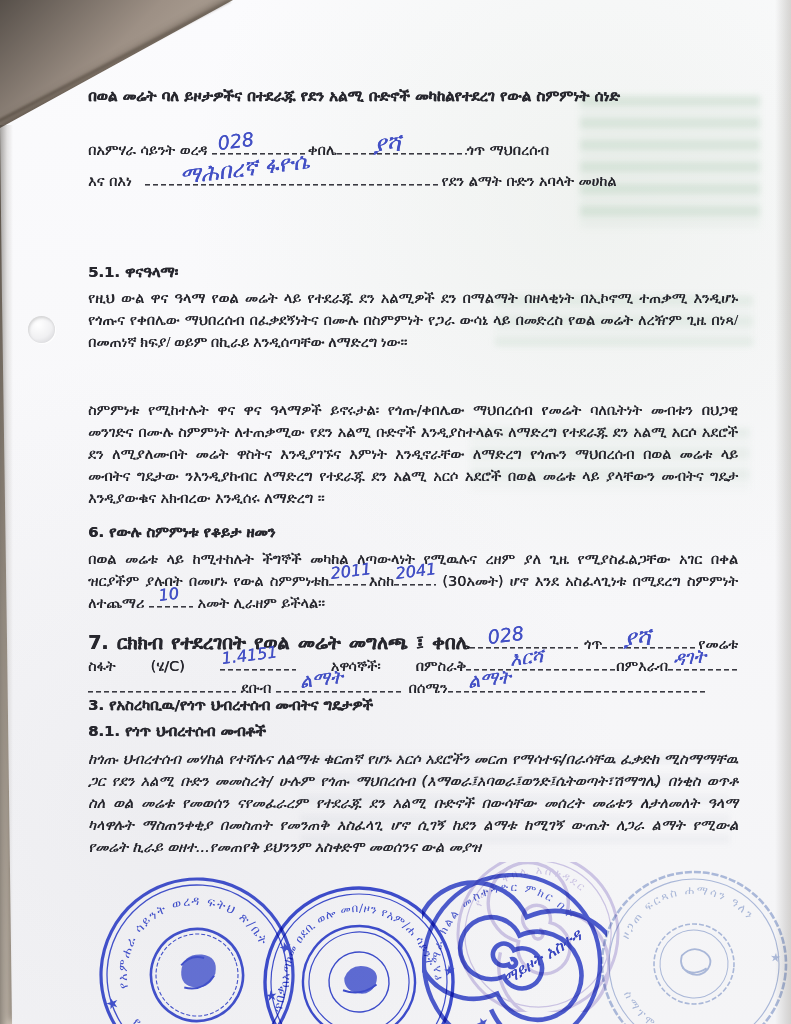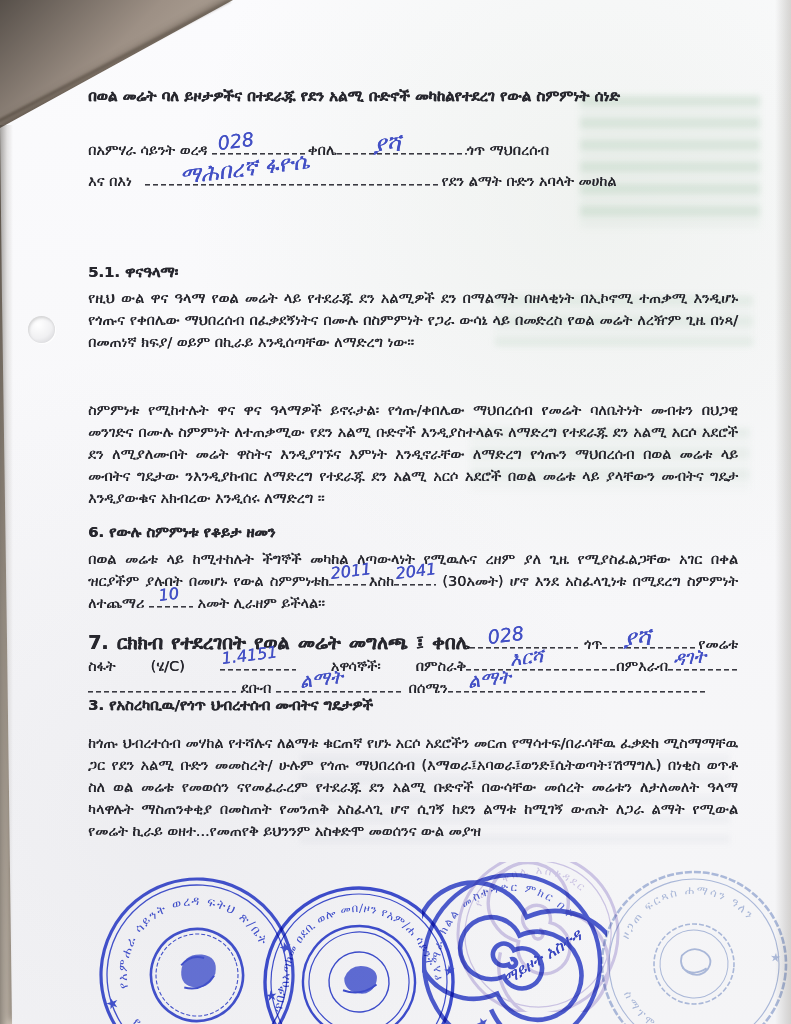--- a/index.html
+++ b/index.html
@@ -73,21 +73,21 @@
       <span class="dash" style="width:96px;"><span class="hw">028</span></span><span>ቀበሌ</span><span class="dash" style="width:130px;"><span class="hw big" style="left:28%;">ያሻ</span></span><span>ጎጥ ማህበረሰብ</span>
     </div>
 
     <div class="t" style="top:170px;white-space:nowrap;">
       <span>እና በእነ</span>&nbsp;&nbsp;
       <span class="dash" style="width:296px;"><span class="hw big" style="left:12%;font-size:22px;">ማሕበረኛ ፋዮሴ</span></span><span>የደን ልማት ቡድን አባላት መሀከል</span>
     </div>
 
 
     <div class="hd" style="top:263px;">5.1. ዋናዓላማ፡</div>
-    <div class="t" style="top:287px;">የዚህ ውል ዋና ዓላማ የወል መሬት ላይ የተደራጁ ደን አልሚዎች ደን በማልማት በዘላቂነት በኢኮኖሚ ተጠቃሚ እንዲሆኑ የጎጡና የቀበሌው ማህበረሰብ በፈቃደኝነትና በሙሉ በስምምነት የጋራ ውሳኔ ላይ በመድረስ የወል መሬት ለረዥም ጊዜ በነጻ/በመጠነኛ ክፍያ/ ወይም በኪራይ እንዲሰጣቸው ለማድረግ ነው፡፡</div>
+    <div class="t" style="top:287px;font-family:Liberation Serif, serif;">የዚህ ውል ዋና ዓላማ የወል መሬት ላይ የተደራጁ ደን አልሚዎች ደን በማልማት በዘላቂነት በኢኮኖሚ ተጠቃሚ እንዲሆኑ የጎጡና የቀበሌው ማህበረሰብ በፈቃደኝነትና በሙሉ በስምምነት የጋራ ውሳኔ ላይ በመድረስ የወል መሬት ለረዥም ጊዜ በነጻ/በመጠነኛ ክፍያ/ ወይም በኪራይ እንዲሰጣቸው ለማድረግ ነው፡፡</div>
 
     <div class="t" style="top:399px;">ስምምነቱ የሚከተሉት ዋና ዋና ዓላማዎች ይኖሩታል፡ የጎጡ/ቀበሌው ማህበረሰብ የመሬት ባለቤትነት መብቱን በህጋዊ መንገድና በሙሉ ስምምነት ለተጠቃሚው የደን አልሚ ቡድኖች እንዲያስተላልፍ ለማድረግ የተደራጁ ደን አልሚ አርሶ አደሮች ደን ለሚያለሙበት መሬት ዋስትና እንዲያገኙና እምነት እንዲኖራቸው ለማድረግ የጎጡን ማህበረሰብ በወል መሬቱ ላይ መብትና ግዴታው ንእንዲያከብር ለማድረግ የተደራጁ ደን አልሚ አርሶ አደሮች በወል መሬቱ ላይ ያላቸውን መብትና ግዴታ እንዲያውቁና አክብረው እንዲሰሩ ለማድረግ ፡፡</div>
 
     <div class="hd" style="top:523px;">6. የውሉ ስምምነቱ የቆይታ ዘመን</div>
     <div class="t" style="top:548px;">
       <span>በወል መሬቱ ላይ ከሚተከሉት ችግኞች መካከል ለጣውላነት የሚዉሉና ረዘም ያለ ጊዜ የሚያስፈልጋቸው አገር በቀል ዝርያችም ያሉበት በመሆኑ የውል ስምምነቱከ</span><span class="dash" style="width:40px;"><span class="hw small">2011</span></span><span>እስከ</span><span class="dash" style="width:42px;"><span class="hw small">2041</span></span>
       <span>(30አመት) ሆኖ እንደ አስፈላጊነቱ በሚደረግ ስምምነት  ለተጨማሪ</span>
       <span class="dash" style="width:44px;"><span class="hw small" style="left:25%;">10</span></span>
       <span>አመት ሊራዘም ይችላል፡፡</span>
     </div>
@@ -97,21 +97,22 @@
       <span>ጎጥ</span><span class="dash" style="width:96px;"><span class="hw big" style="left:22%;">ያሻ</span></span><span>የመሬቱ</span>
       <span>ስፋት (ሄ/C)</span>
       <span class="dash" style="width:76px;"><span class="hw small" style="left:4%;">1.4151</span></span>
       <span>አዋሳኞች፡ በምስራቅ</span><span class="dash" style="width:150px;"><span class="hw" style="left:30%;">እርሻ</span></span><span>በምእራብ</span><span class="dash" style="width:70px;"><span class="hw">ዳገት</span></span><span class="dash" style="width:148px;"></span>
       <span>ደቡብ</span>
       <span class="dash" style="width:128px;"><span class="hw" style="left:20%;">ልማት</span></span>
       <span>በሰሜን</span><span class="dash" style="width:140px;"><span class="hw" style="left:15%;">ልማት</span></span><span class="dash" style="width:120px;"></span>
     </div>
 
     <div class="hd" style="top:696px;">3. የአስረካቢዉ/የጎጥ ህብረተሰብ መብትና ግዴታዎች</div>
-    <div class="t" style="top:732px;">ከጎጡ ህብረተሰብ መሃከል የተሻሉና ለልማቱ ቁርጠኛ የሆኑ አርሶ አደሮችን መርጠ የማሳተፍ/በራሳቸዉ ፈቃድከ ሚስማማቸዉ ጋር የደን አልሚ ቡድን መመስረት/ ሁሉም የጎጡ ማህበረሰብ (እማወራ፤አባወራ፤ወንድ፤ሴትወጣት፣ሽማግሌ) በነቂስ ወጥቶ ስለ ወል መሬቱ የመወሰን ናየመፈራረም የተደራጁ ደን አልሚ ቡድኖች በውሳቸው መሰረት  መሬቱን ለታለመለት ዓላማ ካላዋሉት ማስጠንቀቂያ በመስጠት የመንጠቅ አስፈላጊ ሆኖ ሲገኝ ከደን ልማቱ  ከሚገኝ ውጤት ለጋራ ልማት የሚውል የመሬት ኪራይ ወዘተ...የመጠየቅ ይህንንም አስቀድሞ መወሰንና ውል መያዝ</div>
+    <div class="hd" style="top:722px;">8.1. የጎጥ ህብረተሰብ መብቶች</div>
+    <div class="t" style="top:748px;font-style:italic;">ከጎጡ ህብረተሰብ መሃከል የተሻሉና ለልማቱ ቁርጠኛ የሆኑ አርሶ አደሮችን መርጠ የማሳተፍ/በራሳቸዉ ፈቃድከ ሚስማማቸዉ ጋር የደን አልሚ ቡድን መመስረት/ ሁሉም የጎጡ ማህበረሰብ (እማወራ፤አባወራ፤ወንድ፤ሴትወጣት፣ሽማግሌ) በነቂስ ወጥቶ ስለ ወል መሬቱ የመወሰን ናየመፈራረም የተደራጁ ደን አልሚ ቡድኖች በውሳቸው መሰረት  መሬቱን ለታለመለት ዓላማ ካላዋሉት ማስጠንቀቂያ በመስጠት የመንጠቅ አስፈላጊ ሆኖ ሲገኝ ከደን ልማቱ  ከሚገኝ ውጤት ለጋራ ልማት የሚውል የመሬት ኪራይ ወዘተ...የመጠየቅ ይህንንም አስቀድሞ መወሰንና ውል መያዝ</div>
   </div>
 
   <svg class="stamp" style="left:85px;top:875px;" width="225" height="149" viewBox="0 0 225 149">
     <defs>
       <path id="s1t" d="M 42,100 A 70,70 0 1 1 182,100"></path>
       <path id="s1b" d="M 32,100 A 80,80 0 0 0 192,100"></path>
     </defs>
     <g transform="rotate(-18 112 100)" fill="none" stroke="#2c3ecf" opacity="0.88">
       <circle cx="112" cy="100" r="96" stroke-width="3.2"></circle>
       <circle cx="112" cy="100" r="90" stroke-width="1.3"></circle>

